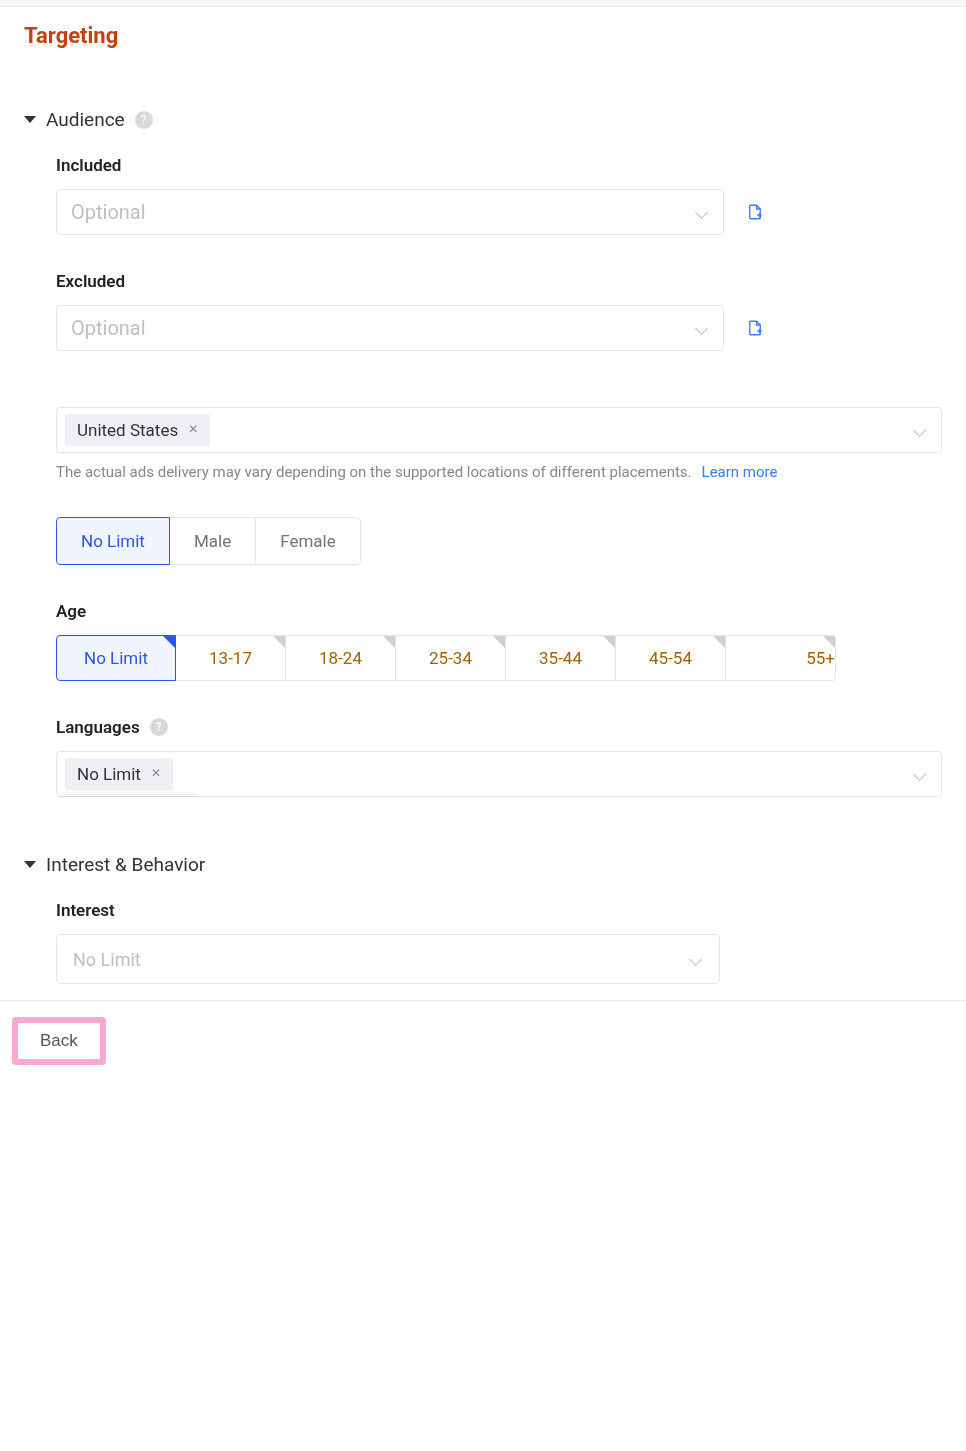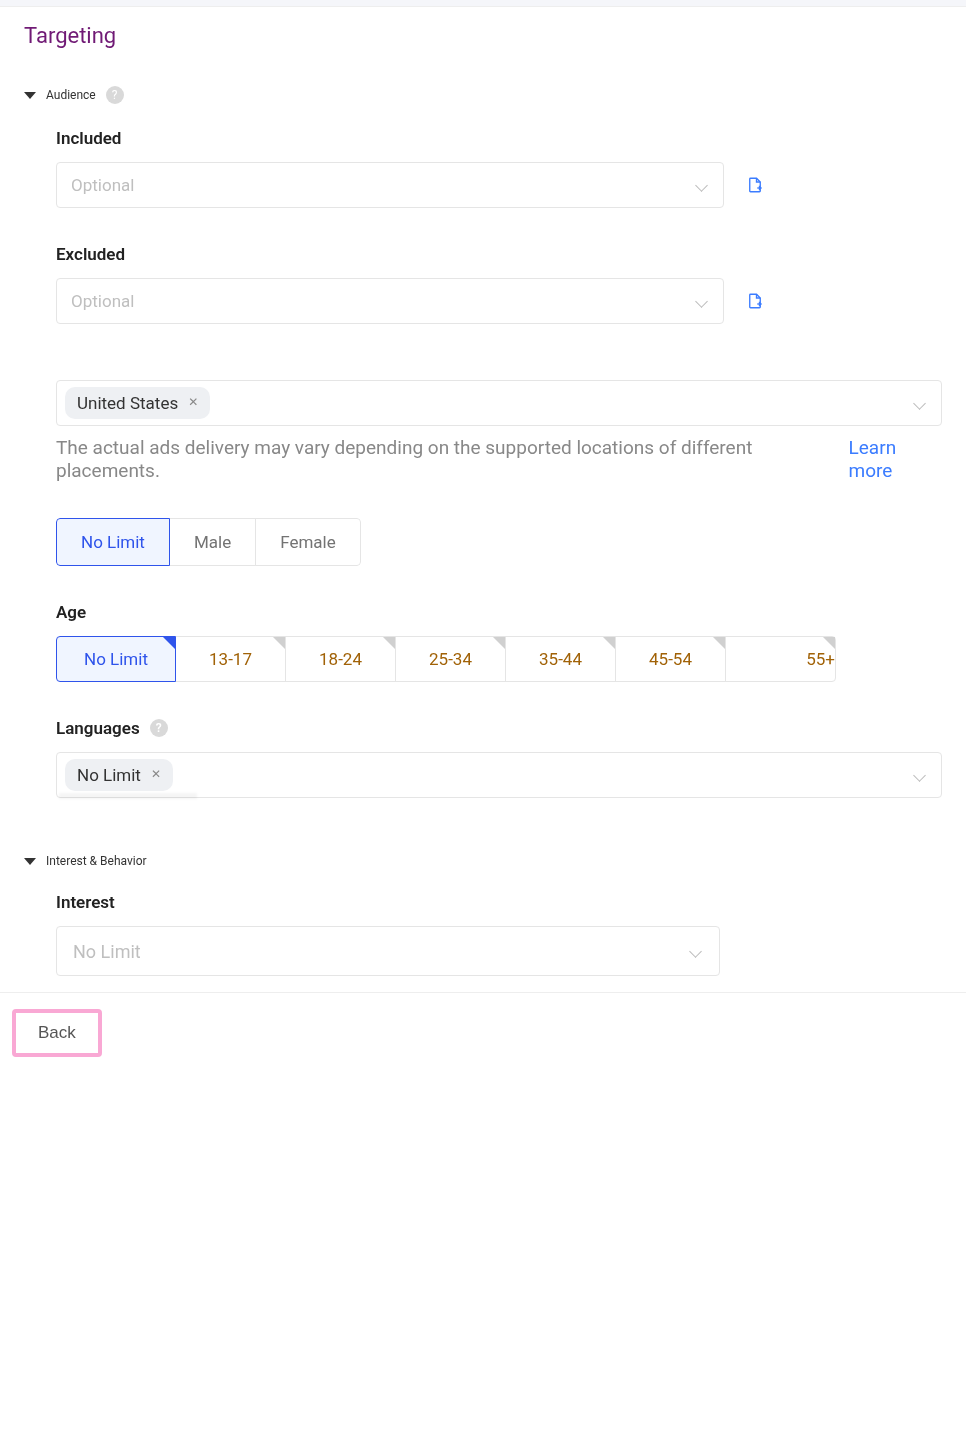--- a/index.html
+++ b/index.html
@@ -16,40 +16,40 @@
     .top-border {
       height: 7px;
       background: #f5f6fa;
       border-bottom: 1px solid #eee;
     }
     .container {
       padding: 16px 24px 0 24px;
     }
     .page-title {
       font-size: 22px;
-      font-weight: 400;
-      color: #701a75;
-      margin-bottom: 38px;
+      font-weight: 700;
+      color: #c2410c;
+      margin-bottom: 60px;
     }
     .section-header {
       display: flex;
       align-items: center;
       gap: 10px;
       margin-bottom: 24px;
       cursor: pointer;
     }
     .caret-down-icon {
       width: 0;
       height: 0;
       border-left: 6px solid transparent;
       border-right: 6px solid transparent;
       border-top: 7px solid #333;
     }
     .section-title {
-      font-size: 12px;
+      font-size: 19px;
       font-weight: 400;
       color: #333;
     }
     .help-icon {
       width: 18px;
       height: 18px;
       border-radius: 50%;
       background: #d9d9d9;
       color: #fff;
       font-size: 12px;
@@ -85,21 +85,21 @@
       border-radius: 4px;
       display: flex;
       align-items: center;
       padding: 0 14px;
       justify-content: space-between;
       background: #fff;
       cursor: pointer;
     }
     .select-placeholder {
       color: #bfbfbf;
-      font-size: 17px;
+      font-size: 20px;
     }
     .chevron-down-icon {
       width: 14px;
       height: 14px;
       position: relative;
     }
     .chevron-down-icon::before {
       content: "";
       position: absolute;
       top: 3px;
@@ -143,42 +143,42 @@
       background: rgba(0,0,0,0.04);
       filter: blur(1px);
     }
     .tags-wrap {
       display: flex;
       gap: 6px;
       flex-wrap: wrap;
     }
     .tag {
       background: #eef0f3;
-      border-radius: 10px;
+      border-radius: 2px;
       padding: 6px 8px 6px 12px;
       display: flex;
       align-items: center;
       gap: 10px;
       font-size: 17px;
       color: #333;
     }
     .tag-remove {
       color: #888;
       font-size: 12px;
       cursor: pointer;
       width: 14px;
       height: 14px;
       line-height: 12px;
     }
     .hint-row {
       display: flex;
       align-items: center;
       gap: 10px;
       margin-top: 10px;
-      font-size: 19px;
+      font-size: 15px;
     }
     .hint-text {
       color: #888;
     }
     .link {
       color: #3b7cff;
       cursor: pointer;
     }
     .segmented {
       display: inline-flex;
@@ -263,21 +263,21 @@
     .footer-bar {
       border-top: 1px solid #eee;
       padding: 16px 12px 24px 12px;
       margin-top: 8px;
     }
     .back-button {
       height: 48px;
       padding: 0 22px;
       font-size: 17px;
       color: #555;
-      border: 4px solid #f9a8d4;
+      border: 6px solid #f9a8d4;
       background: #fff;
       border-radius: 4px;
       cursor: pointer;
     }
     .interest-select {
       width: 664px;
       height: 50px;
       border: 1px solid #e5e5e5;
       border-radius: 4px;
       display: flex;

